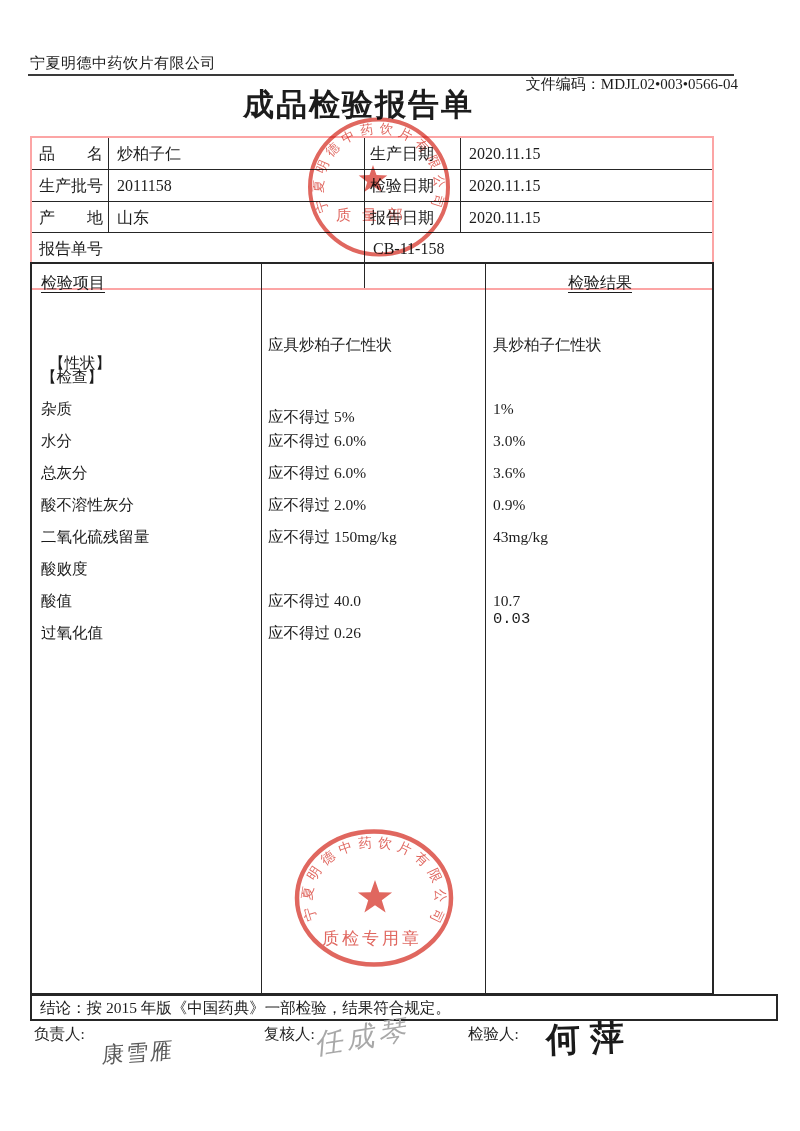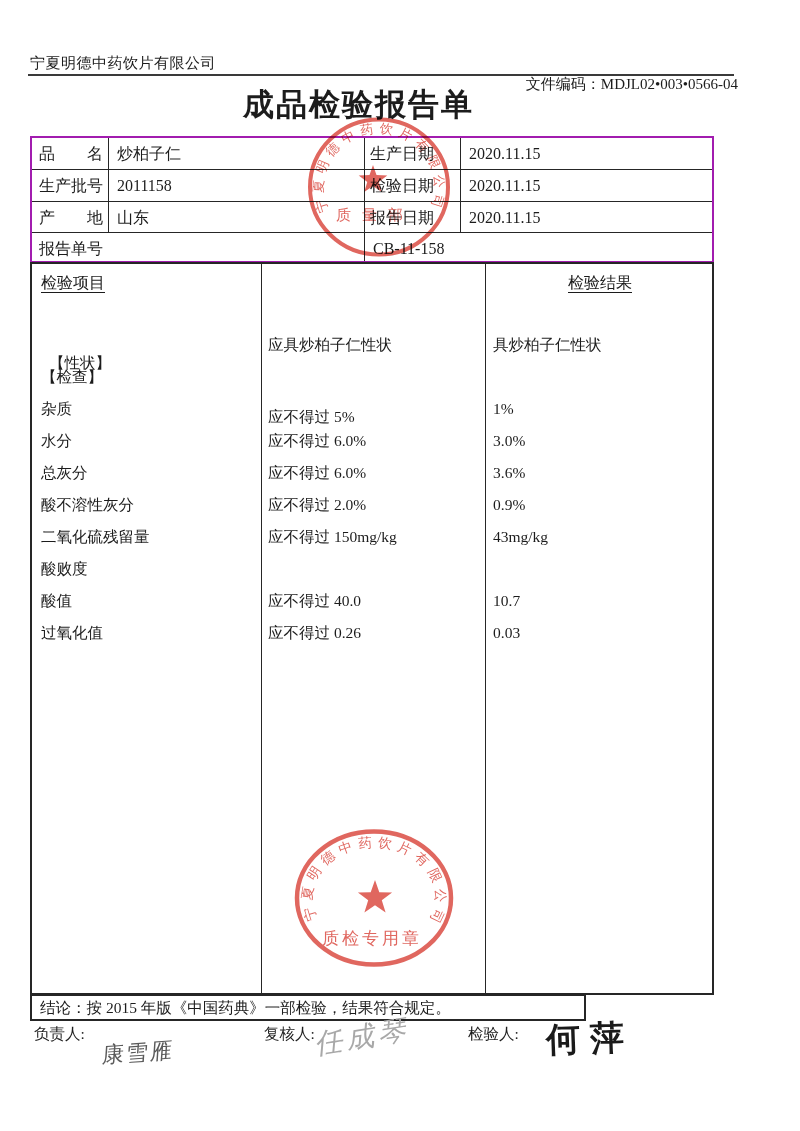--- a/index.html
+++ b/index.html
@@ -9,37 +9,37 @@
     overflow:hidden;margin:0 auto;
   }
   .abs{position:absolute;}
   
   .company{left:30px;top:54px;font-size:15px;letter-spacing:.5px;}
   .filecode{right:62px;top:54px;font-size:15px;margin-top:21px;}
   .rule{left:28px;top:74px;width:706px;height:2px;background:#3a3a3a;}
   
   .title{left:0;top:84px;width:717px;text-align:center;font-size:31px;font-weight:bold;letter-spacing:2px;}
   
-  .info-table{left:30px;top:136px;width:684px;height:127px;border:2px solid #a21caf;box-sizing:border-box;}
+  .info-table{left:30px;top:136px;width:684px;height:154px;border:2px solid #fca5a5;box-sizing:border-box;}
   .info-table .hline{position:absolute;left:0;width:100%;height:1px;background:#262626;}
   .info-table .vline{position:absolute;width:1px;background:#262626;}
   .info-cell{position:absolute;height:31px;line-height:31px;font-size:16px;white-space:nowrap;}
   .jlabel{display:inline-block;width:64px;text-align:justify;text-align-last:justify;}
   
   .main-table{left:30px;top:262px;width:684px;height:733px;border:2px solid #262626;box-sizing:border-box;}
   .main-table .vline{position:absolute;top:0;bottom:0;width:1px;background:#262626;}
   .mt-cell{position:absolute;height:22px;line-height:22px;font-size:15.5px;white-space:nowrap;}
   .mt-head{font-size:16px;text-decoration:underline;text-underline-offset:4px;}
   .c1{left:9px;}
   .c2{left:236px;}
   .c3{left:461px;}
   .hc2{left:231px;width:224px;text-align:center;}
   .hc3{left:455px;width:226px;text-align:center;}
   
-  .conclusion{left:30px;top:994px;width:556px;height:27px;border:2px solid #262626;box-sizing:border-box;
+  .conclusion{left:30px;top:994px;width:748px;height:27px;border:2px solid #262626;box-sizing:border-box;
     font-size:15.5px;line-height:23px;padding-left:8px;white-space:nowrap;overflow:hidden;}
   
   .sig-label{top:1024px;font-size:15.5px;}
   .sig-name{white-space:nowrap;}
   .sig1{left:102px;top:1038px;font-size:22px;color:#5a5a5a;transform:rotate(-4deg) skewX(-8deg);letter-spacing:2px;}
   .sig2{left:316px;top:1018px;font-size:28px;color:#a8a8a8;transform:rotate(-9deg) skewX(-14deg);letter-spacing:4px;}
   .sig3{left:546px;top:1016px;font-size:34px;color:#1a1a1a;font-weight:bold;transform:rotate(-2deg);letter-spacing:10px;}
   
   .stamp{position:absolute;mix-blend-mode:multiply;opacity:.82;filter:blur(.4px);}
   .stamp text{font-family:"Liberation Serif","DejaVu Serif",serif;}
@@ -130,21 +130,21 @@
       <div class="mt-cell c3" style="top:294px;"></div>
     </div>
     <div>
       <div class="mt-cell c1" style="top:326px;">酸值</div>
       <div class="mt-cell c2" style="top:326px;">应不得过 40.0</div>
       <div class="mt-cell c3" style="top:326px;">10.7</div>
     </div>
     <div>
       <div class="mt-cell c1" style="top:358px;">过氧化值</div>
       <div class="mt-cell c2" style="top:358px;">应不得过 0.26</div>
-      <div class="mt-cell c3" style="top:358px;">0.03</div>
+      <div class="mt-cell c3" style="top:344px;font-family:Liberation Mono, monospace;">0.03</div>
     </div>
   </div>
 
   <div class="abs conclusion">结论：按 2015 年版《中国药典》一部检验，结果符合规定。</div>
 
   <div class="abs sig-label" style="left:34px;">负责人:</div>
   <div class="abs sig-label" style="left:264px;">复核人:</div>
   <div class="abs sig-label" style="left:468px;">检验人:</div>
   <div class="abs sig-name sig1">康雪雁</div>
   <div class="abs sig-name sig2">任成琴</div>

